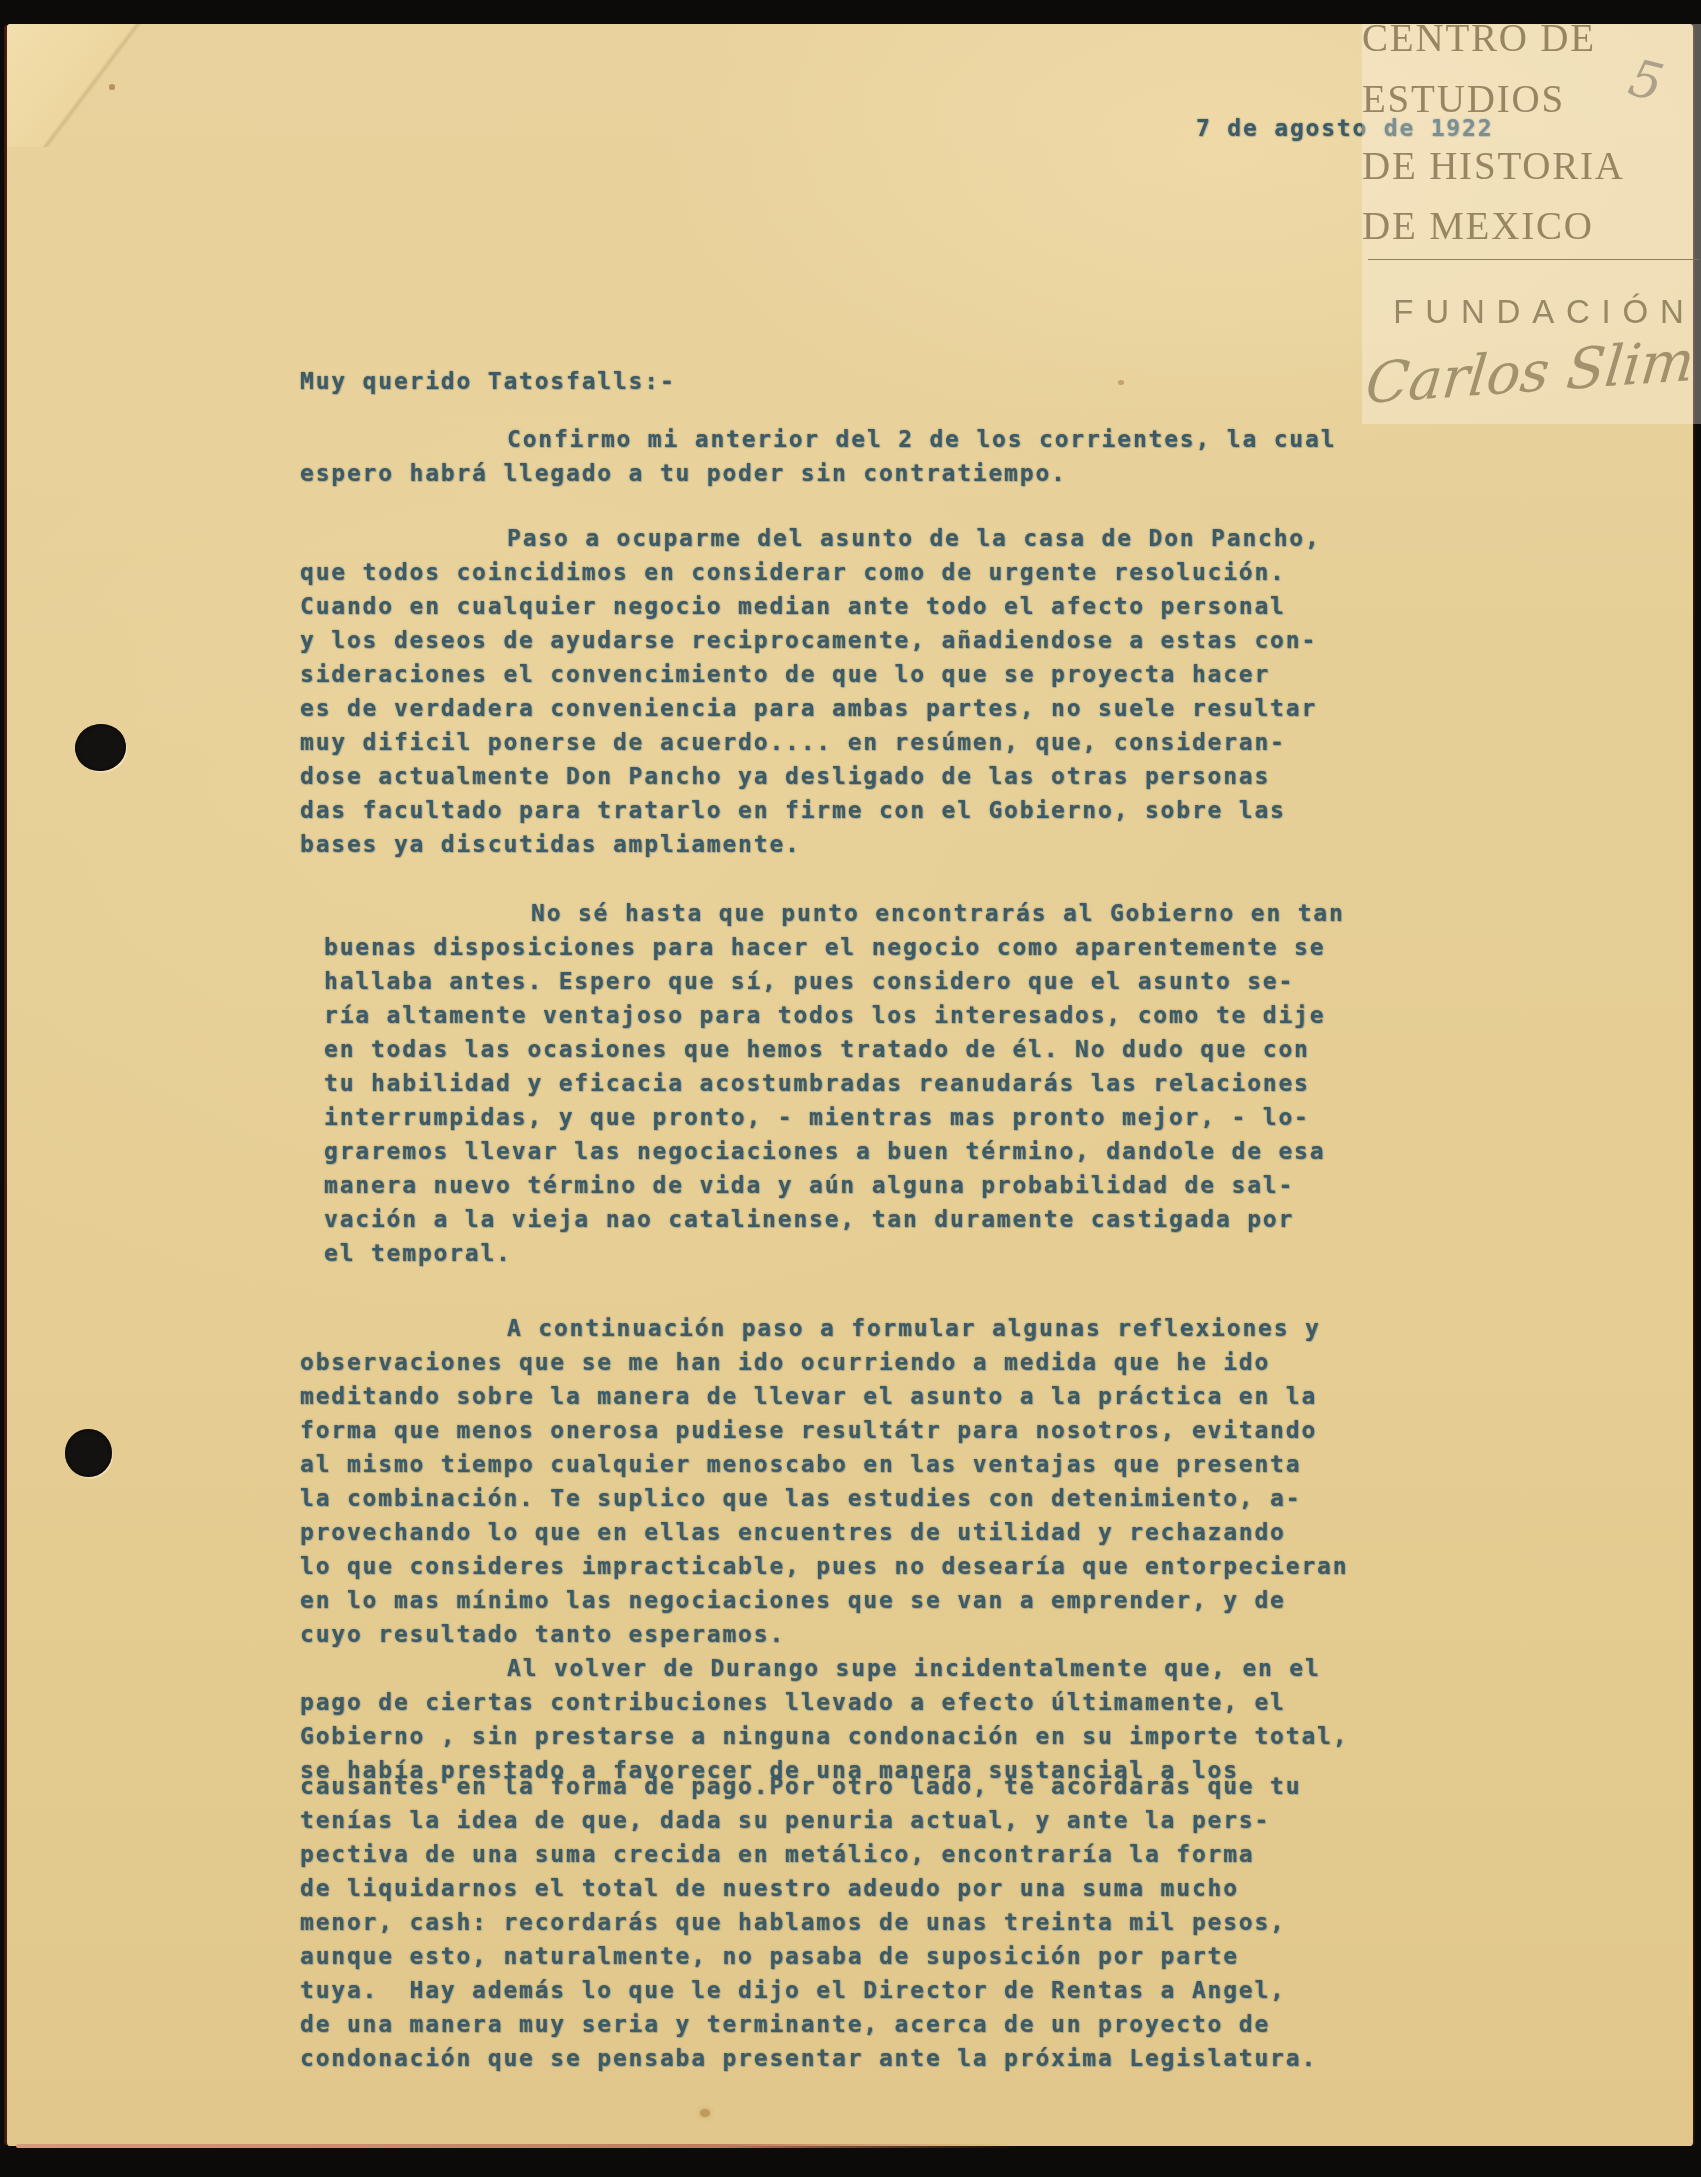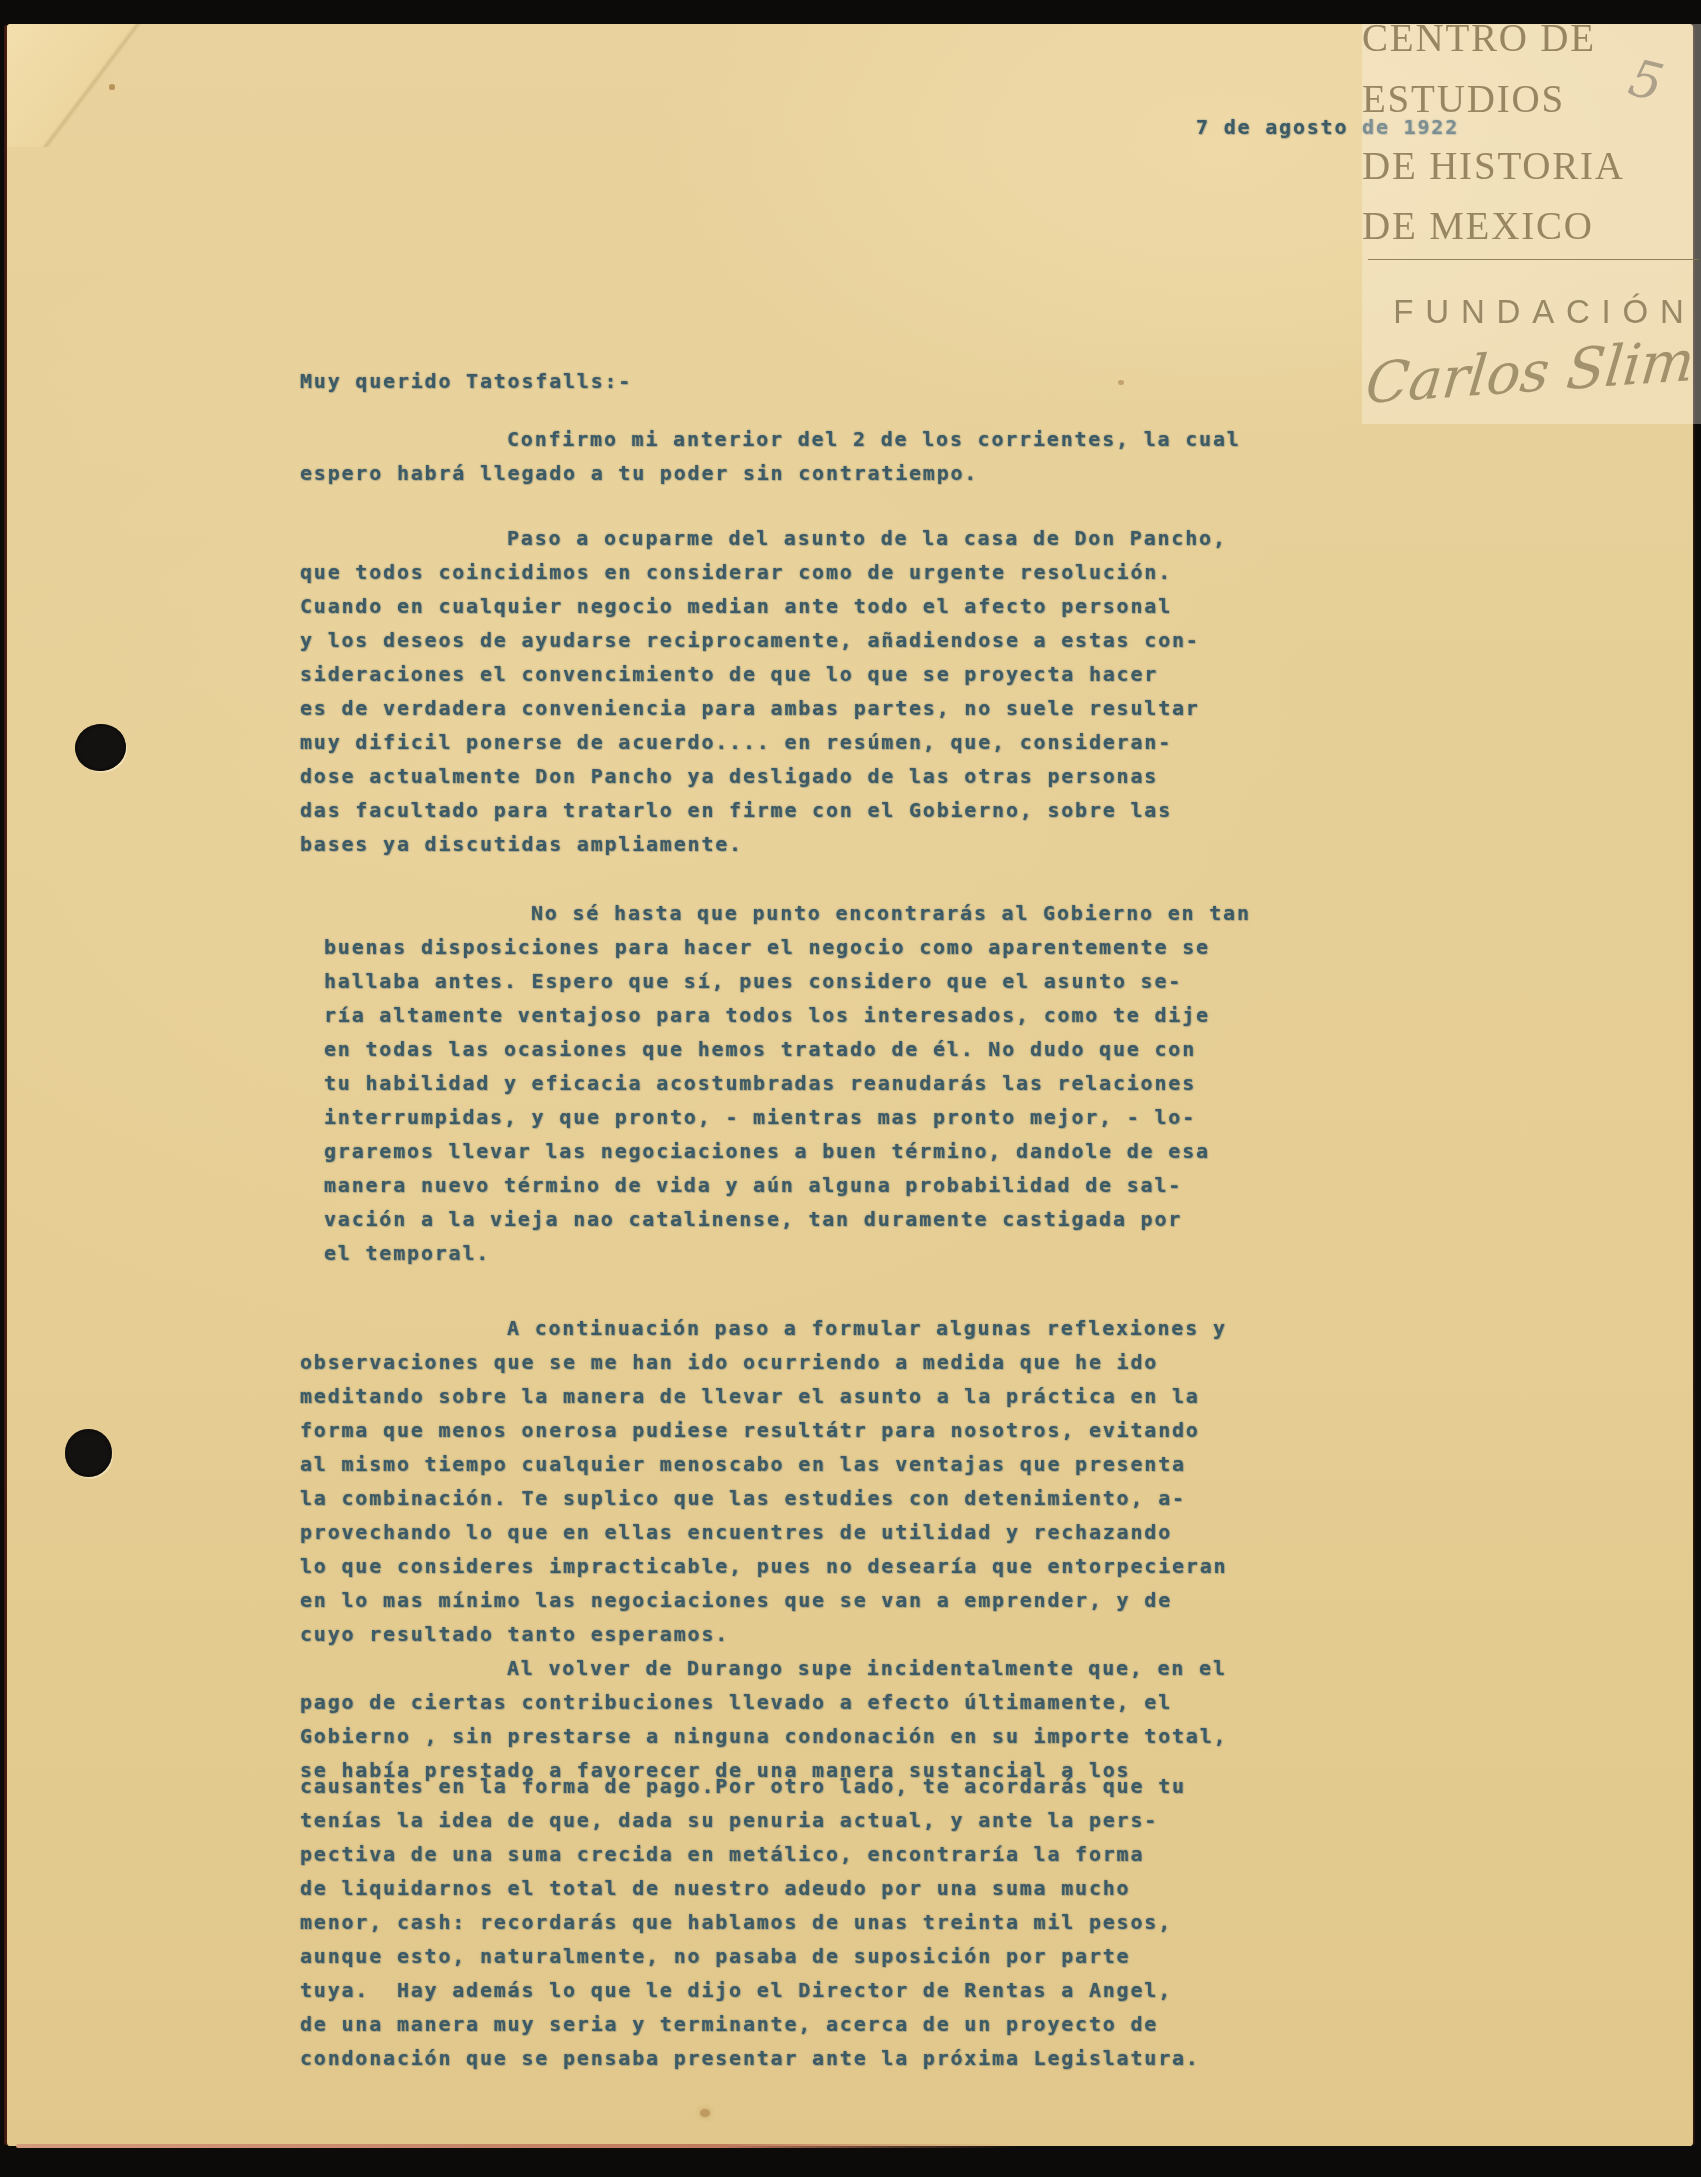--- a/index.html
+++ b/index.html
@@ -19,21 +19,21 @@
   .stain{position:absolute;border-radius:50%;}
   .stain.s1{left:109px;top:84px;width:6.4px;height:5.5px;background:rgba(146,94,38,.55);}
   .stain.s2{left:700px;top:2109px;width:10px;height:8.2px;background:rgba(150,100,40,.45);box-shadow:0 0 5.5px rgba(150,100,40,.35);}
   .stain.s3{left:1118px;top:380px;width:5.5px;height:4.5px;background:rgba(140,95,45,.4);}
   
   .hole{position:absolute;background:#141210;border-radius:50%;
         box-shadow:1.8px 2.7px 0 -0.9px rgba(250,240,205,.55), inset 0 0 3.6px #000;}
   .hole.h1{left:75px;top:724px;width:51px;height:47px;transform:rotate(-8deg);}
   .hole.h2{left:65px;top:1429px;width:47px;height:48px;}
   
-  .typed{color:#3d5b66;font-weight:bold;font-size:20px;letter-spacing:1.8px;
+  .typed{color:#3d5b66;font-weight:bold;font-size:23px;letter-spacing:1.8px;
          text-shadow:0 0 1.8px rgba(42,74,86,.6), 0.9px 0.9px 0 rgba(42,74,86,.18);}
   .date-line{position:absolute;left:1196px;top:115px;white-space:pre;}
   .letter-block{position:absolute;left:300px;top:364px;width:1418px;}
   .salutation{white-space:pre;line-height:34px;}
   .para{margin:0;}
   .para .line{white-space:pre;line-height:34px;height:34px;}
   .para > .line:first-child{text-indent:207px;}
   .para:nth-of-type(1){margin-top:39px;}
   .para:nth-of-type(2){margin-top:23.6px;}
   .para:nth-of-type(3){margin-top:31px;}

